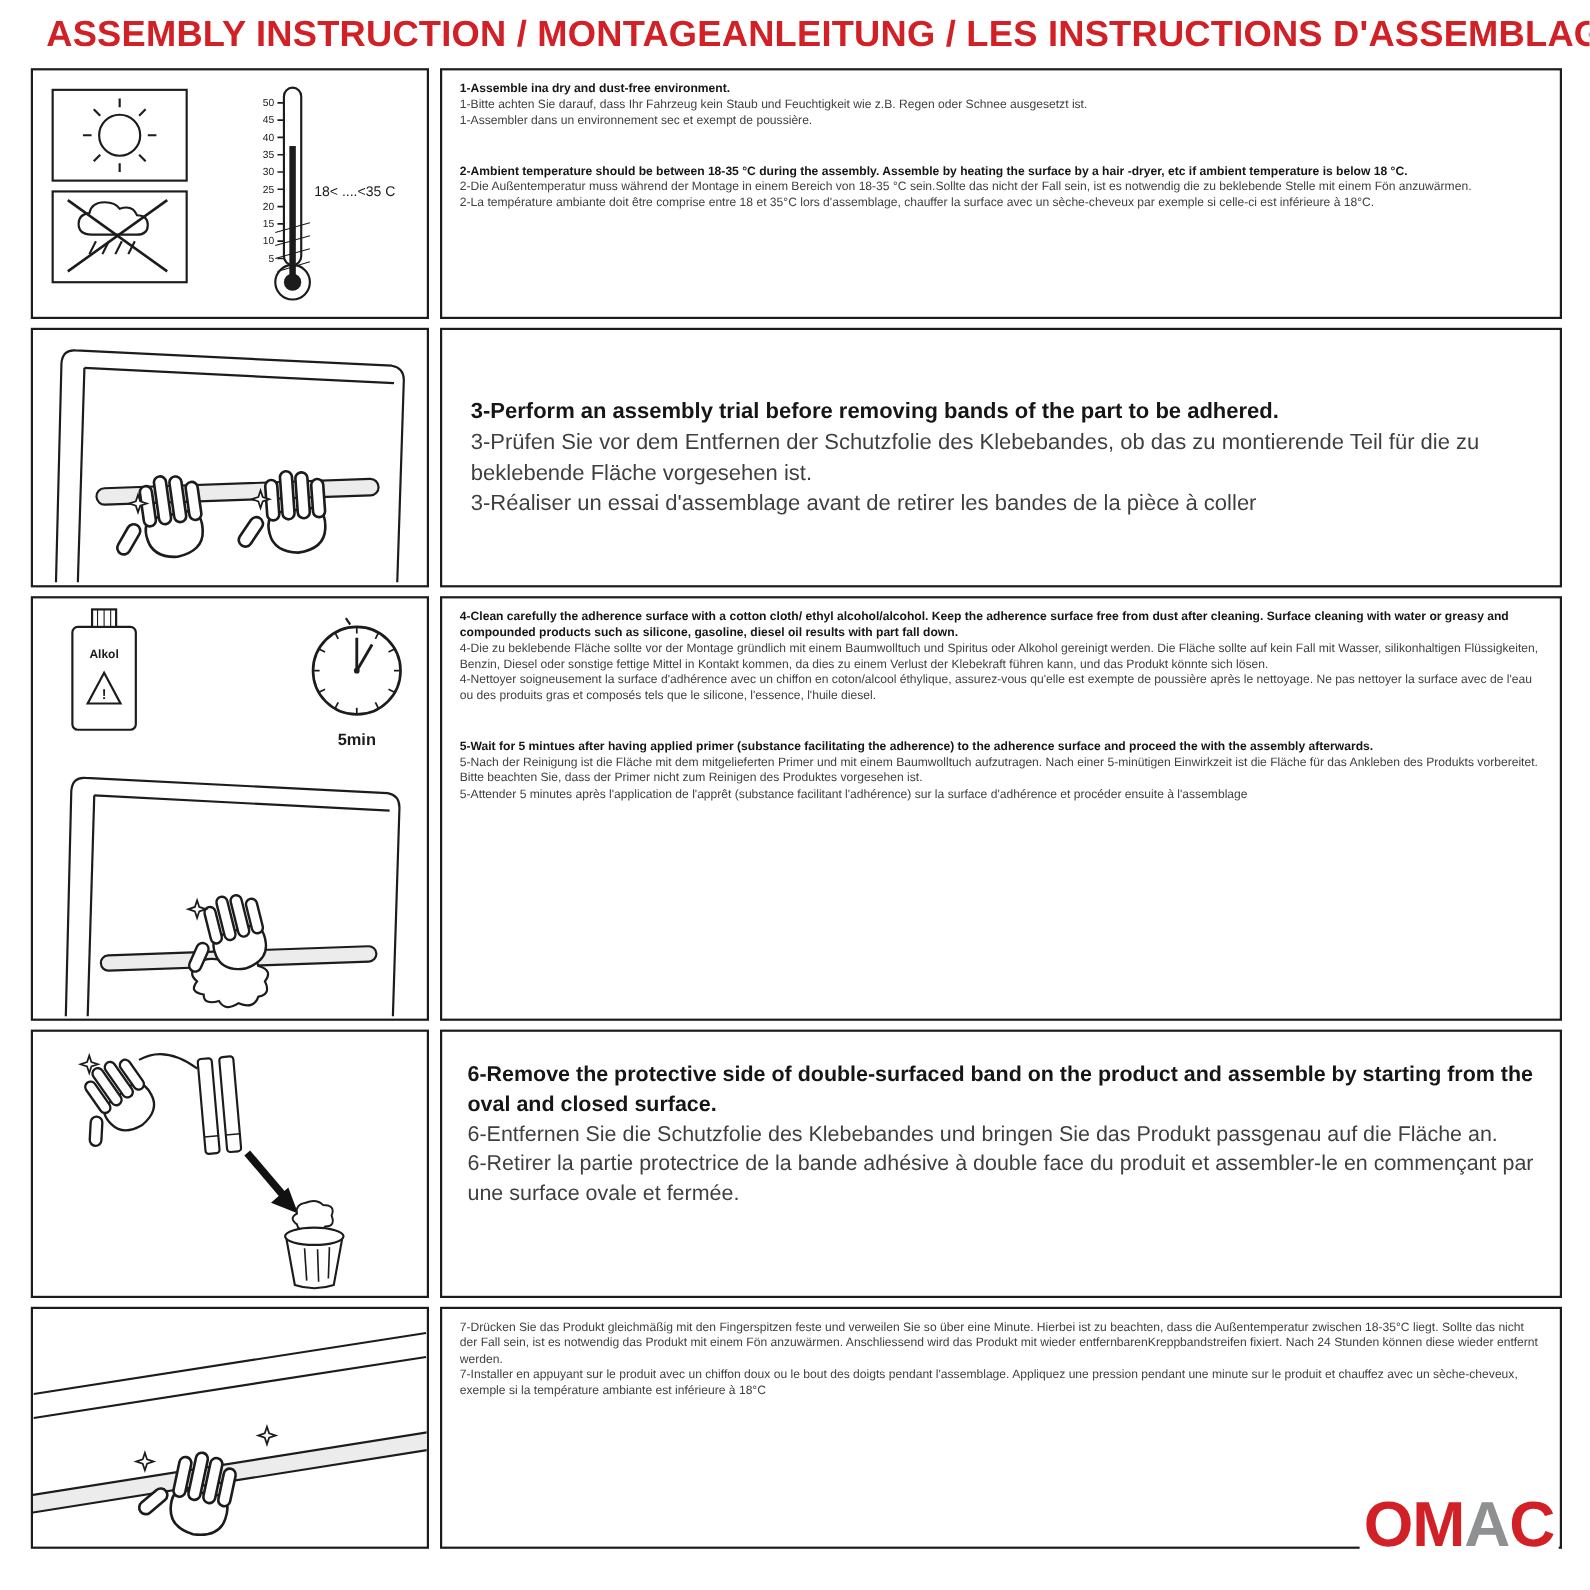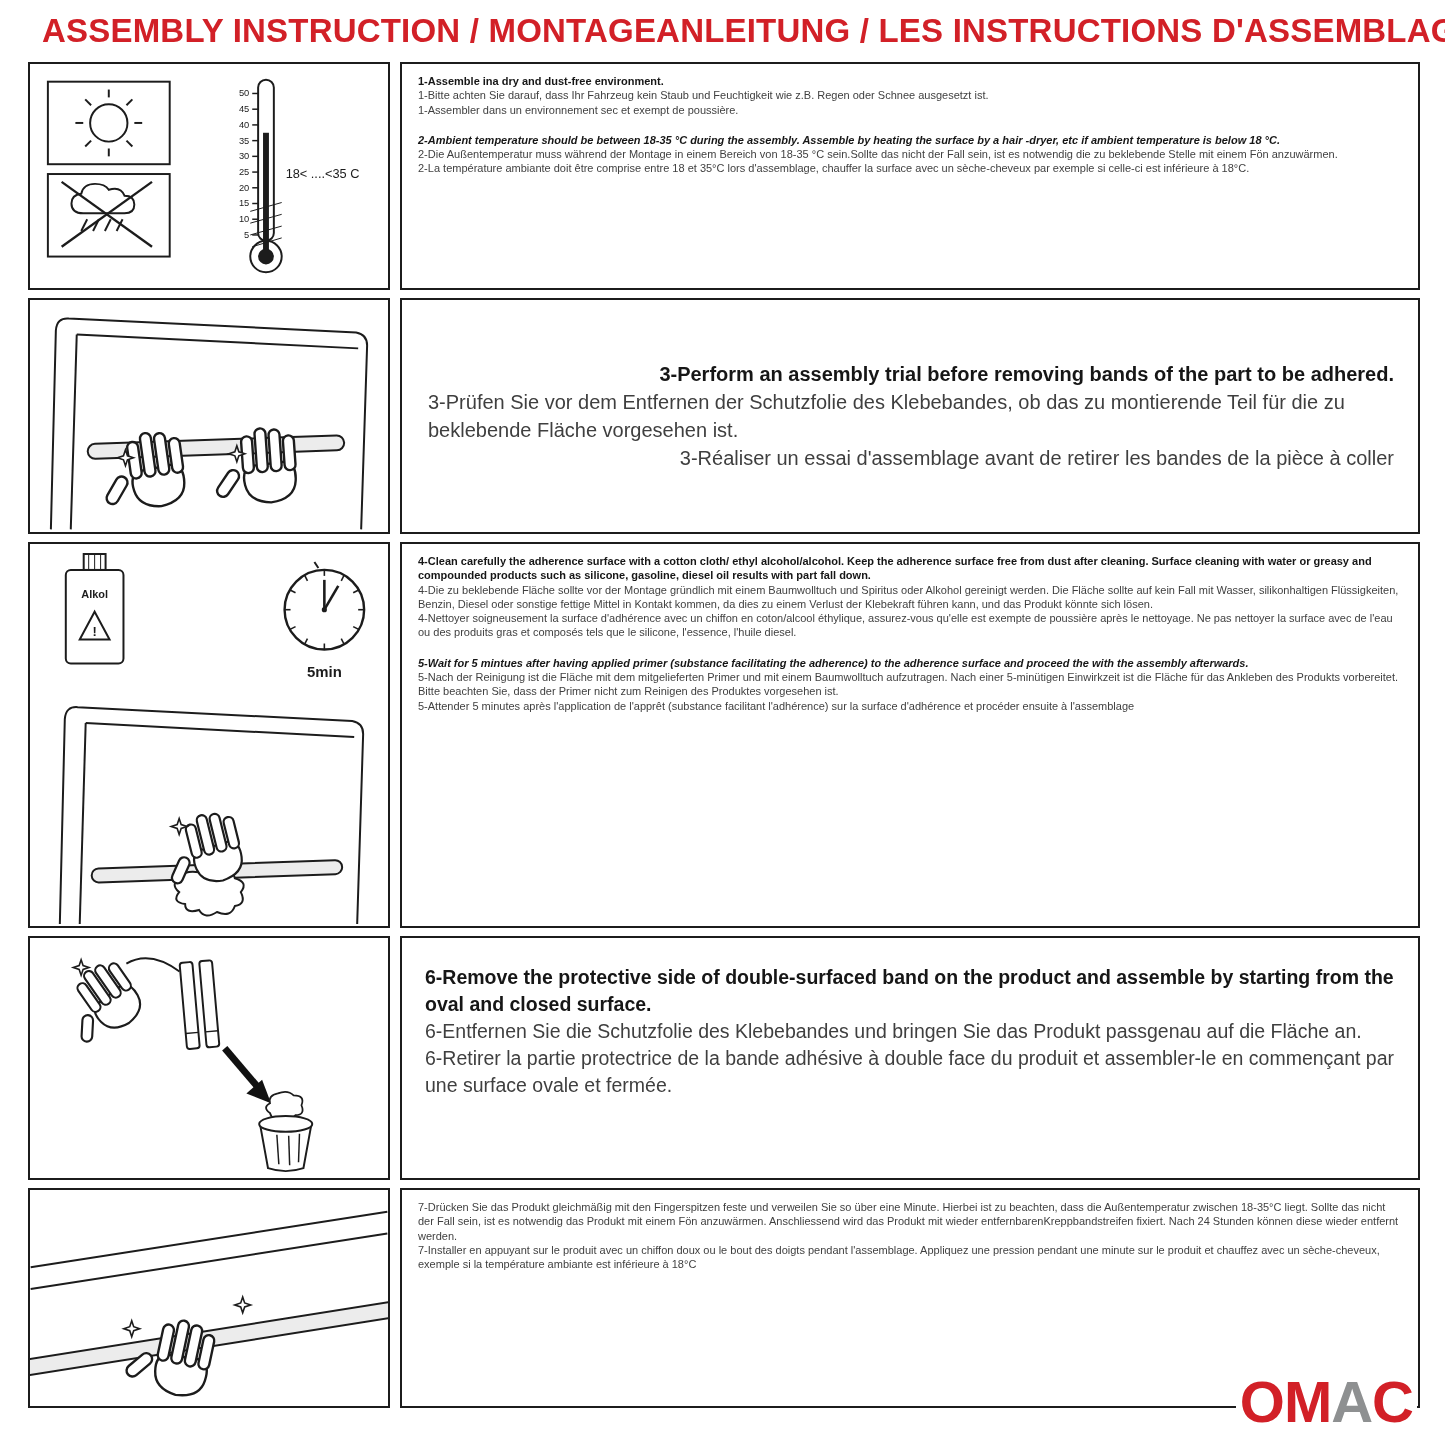--- a/index.html
+++ b/index.html
@@ -11,29 +11,29 @@
   .page-title{
     color:#d22027;font-size:33px;font-weight:800;letter-spacing:.2px;
     margin:6px 0 12px 14px;white-space:nowrap;
   }
   .row{display:flex;gap:10px;margin-bottom:8px;}
   .cell{border:2px solid #1c1c1c;background:#fff;box-sizing:border-box;}
   .cell-left{width:362px;flex:0 0 auto;display:flex;align-items:center;justify-content:center;overflow:hidden;}
   .cell-right{flex:1;overflow:hidden;}
   .h1{height:228px;} .h2{height:236px;} .h3{height:386px;} .h4{height:244px;} .h5{height:220px;}
   .sec-text{padding:10px 16px 4px 16px;font-size:11px;line-height:1.3;color:#3f3f3f;}
-  .sec-text-big{display:flex;flex-direction:column;justify-content:center;padding:10px 24px 10px 26px;font-size:20px;line-height:1.4;color:#3f3f3f;align-items:flex-end;}
+  .sec-text-big{display:flex;flex-direction:column;justify-content:center;padding:10px 24px 10px 26px;font-size:20px;line-height:1.4;color:#3f3f3f;}
   .sec-text-med{padding:26px 20px 10px 23px;font-size:19.5px;line-height:1.38;color:#3f3f3f;}
   p{margin:0;}
   p.b{font-weight:700;color:#161616;}
-  p.mt{margin-top:16px;font-style:italic;}
+  p.mt{margin-top:32px;}
   .illus{width:100%;height:100%;display:block;}
   svg text{font-family:"Liberation Sans", sans-serif;}
   .logo{
-    position:absolute;right:28px;bottom:12px;background:#fff;padding:2px 4px;
+    position:absolute;right:28px;bottom:28px;background:#fff;padding:2px 4px;
     font-size:58px;font-weight:800;letter-spacing:-1px;line-height:1;
   }
   .logo span{display:inline-block;}
 </style>
 </head>
 <body>
 
 <svg width="0" height="0" style="position:absolute" aria-hidden="true">
   <defs>
     <g id="hand">

